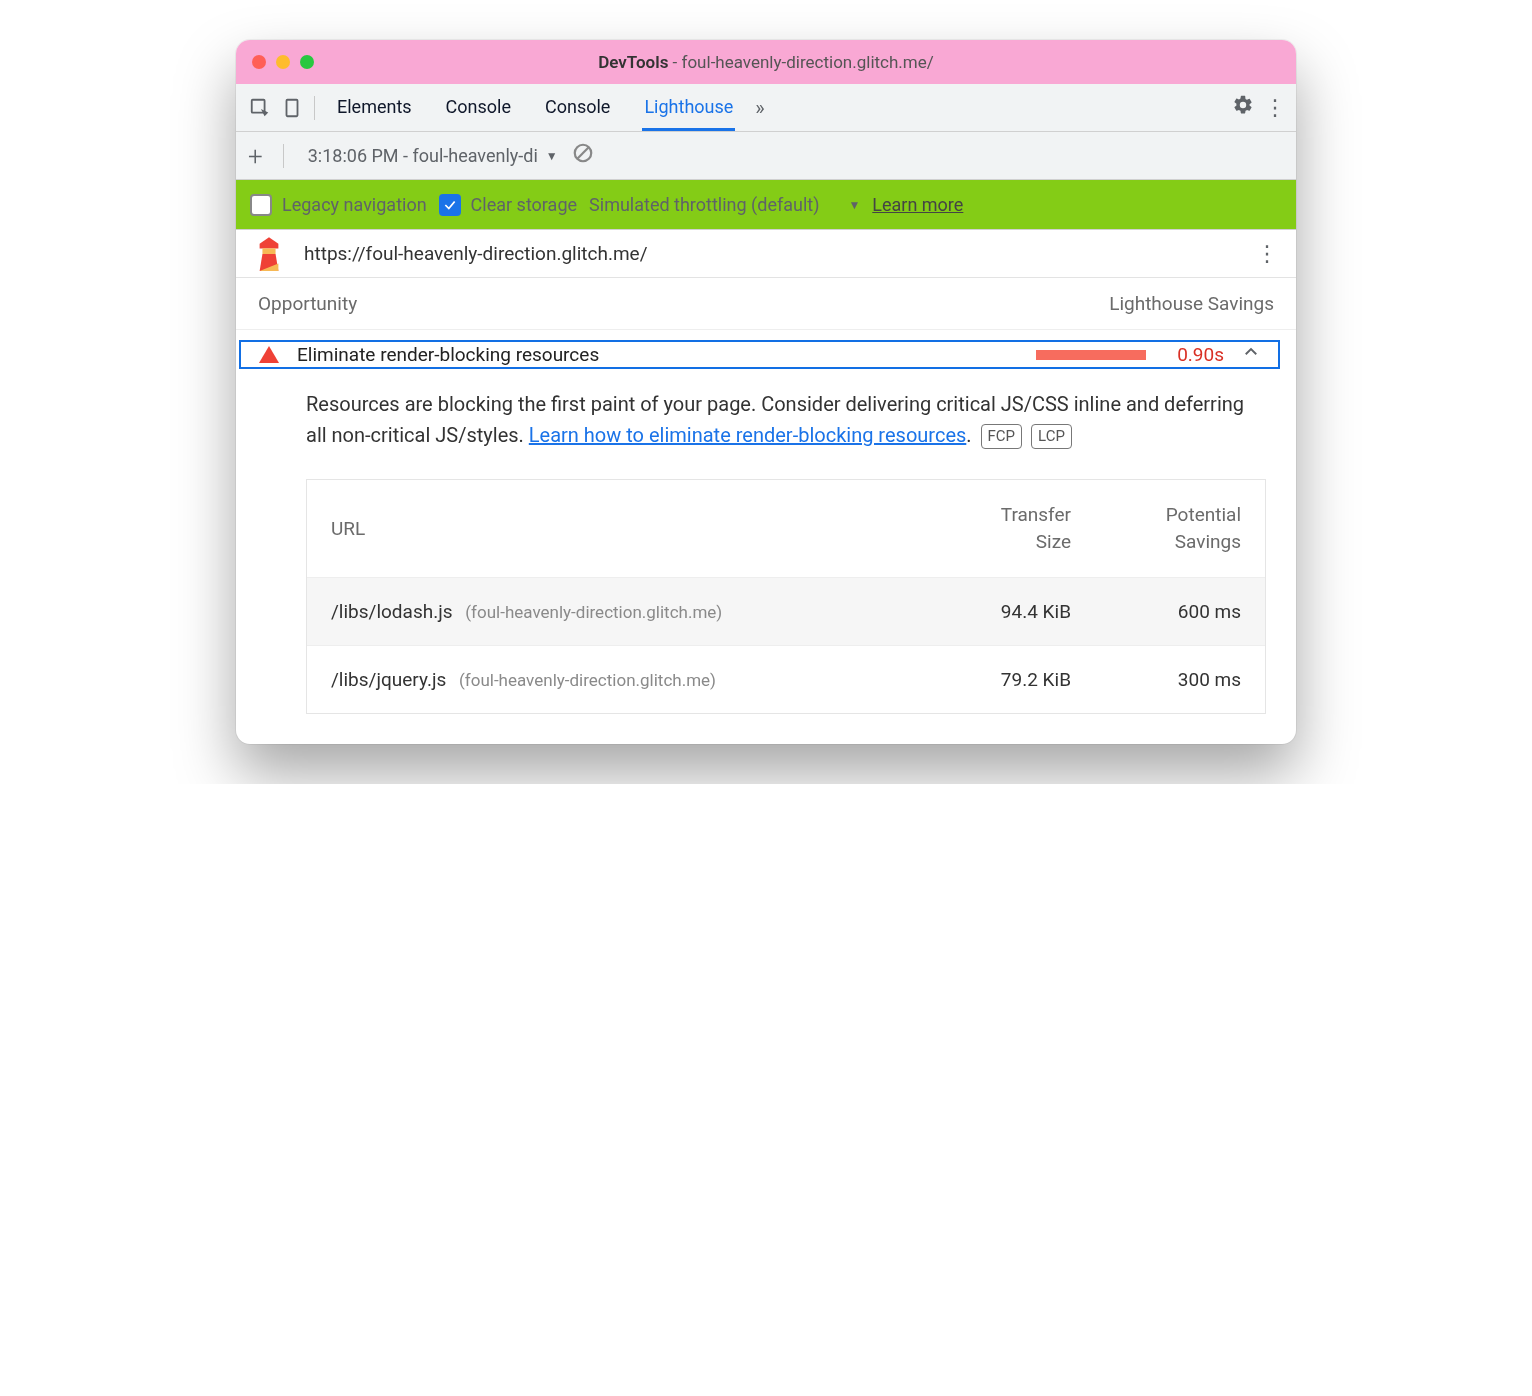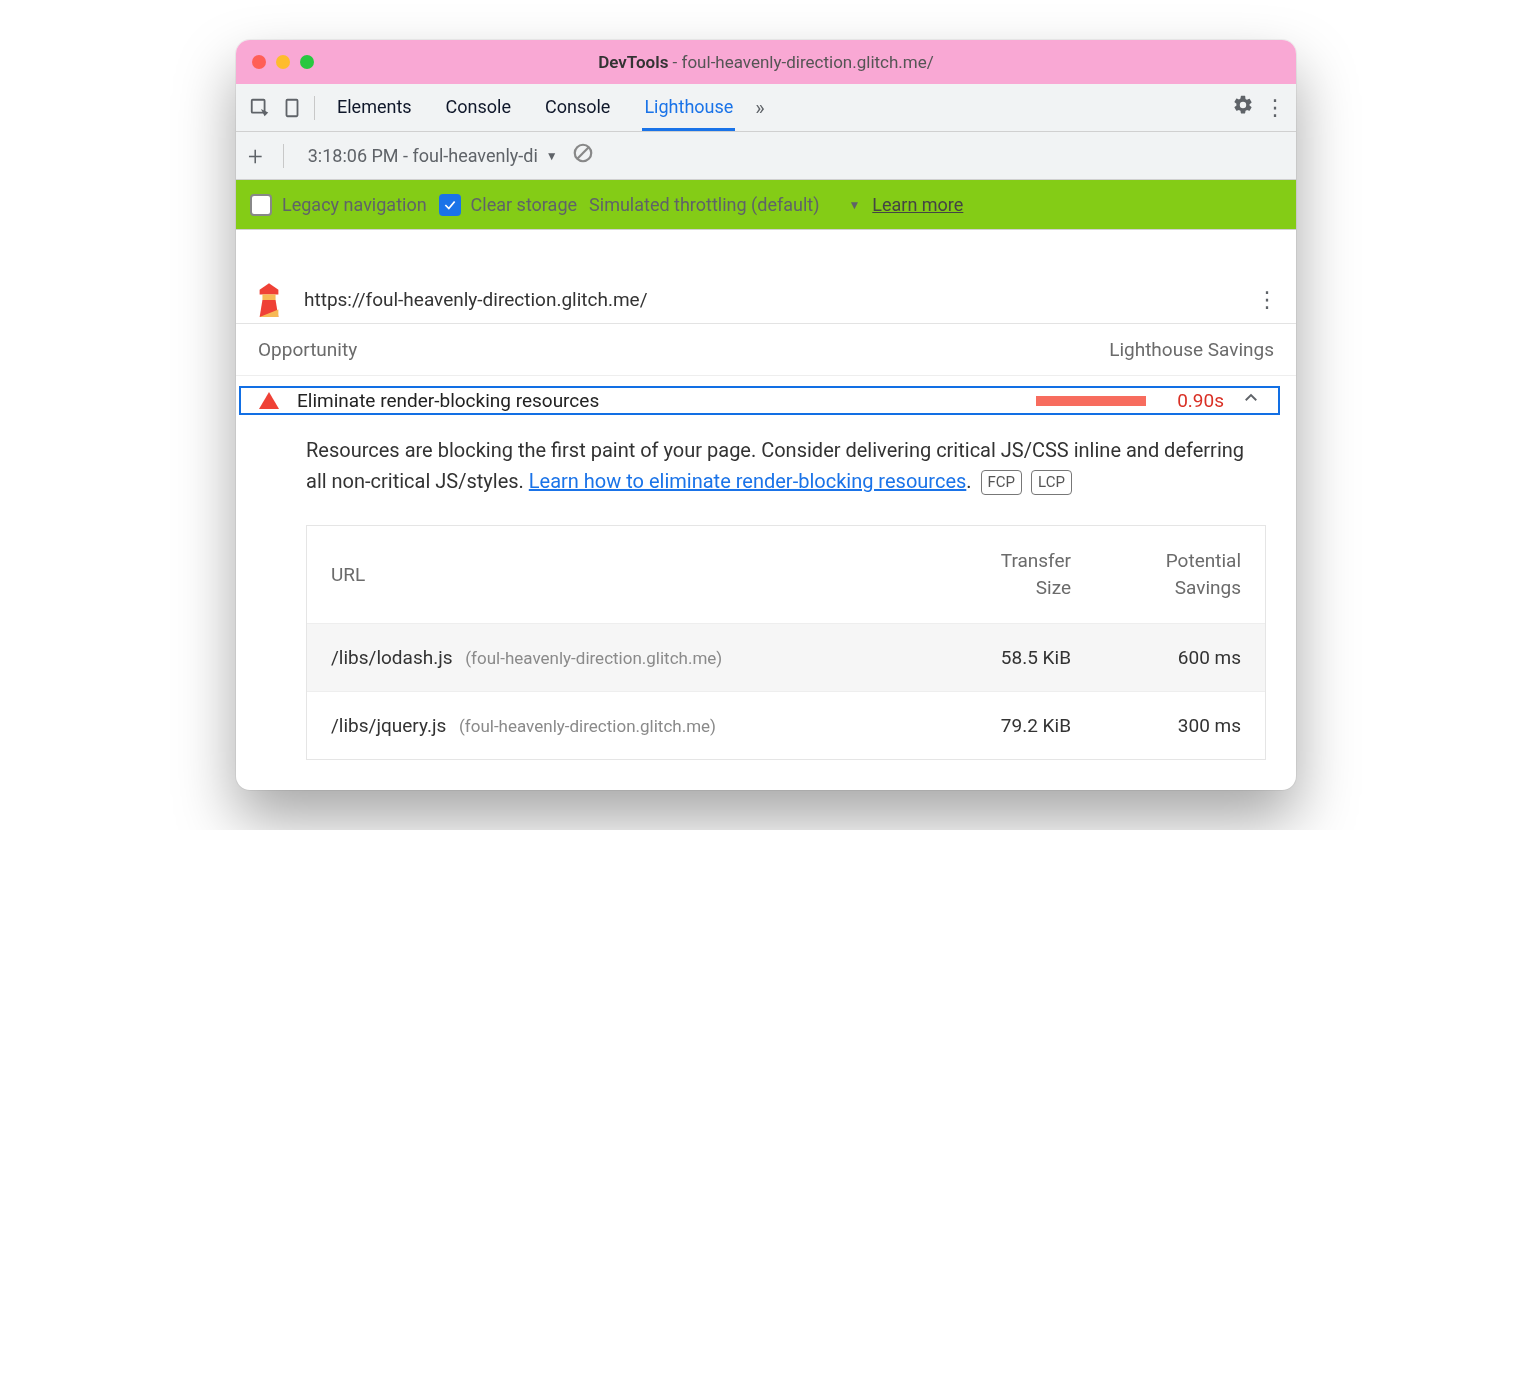--- a/index.html
+++ b/index.html
@@ -97,21 +97,20 @@
   
   .url-bar {
     display:flex;
     align-items:center;
     height:48px;
     border-bottom:1px solid #e3e3e3;
     padding:0 18px;
     gap:20px;
     color:#333;
     font-size:19px;
-    margin-top:46px;
   }
   .lighthouse-icon { width:30px; height:34px; }
   .url-right { margin-left:auto; color:#5f6368; }
 
   
   .opp-header {
     display:flex; justify-content:space-between; padding:14px 22px 14px 22px;
     color:#6b6b6b; font-size:19px; border-bottom:1px solid #eee;
   }
 
@@ -273,21 +272,21 @@
       <div class="col-sav multiline">
         <span>Potential</span>
         <span>Savings</span>
       </div>
     </div>
     <div class="res-row alt">
       <div class="col-url">
         <span>/libs/lodash.js</span>
         <span class="host">(foul-heavenly-direction.glitch.me)</span>
       </div>
-      <div class="col-size">58.5 KiB</div>
+      <div class="col-size">94.4 KiB</div>
       <div class="col-sav">600 ms</div>
     </div>
     <div class="res-row">
       <div class="col-url">
         <span>/libs/jquery.js</span>
         <span class="host">(foul-heavenly-direction.glitch.me)</span>
       </div>
       <div class="col-size">79.2 KiB</div>
       <div class="col-sav">300 ms</div>
     </div>

